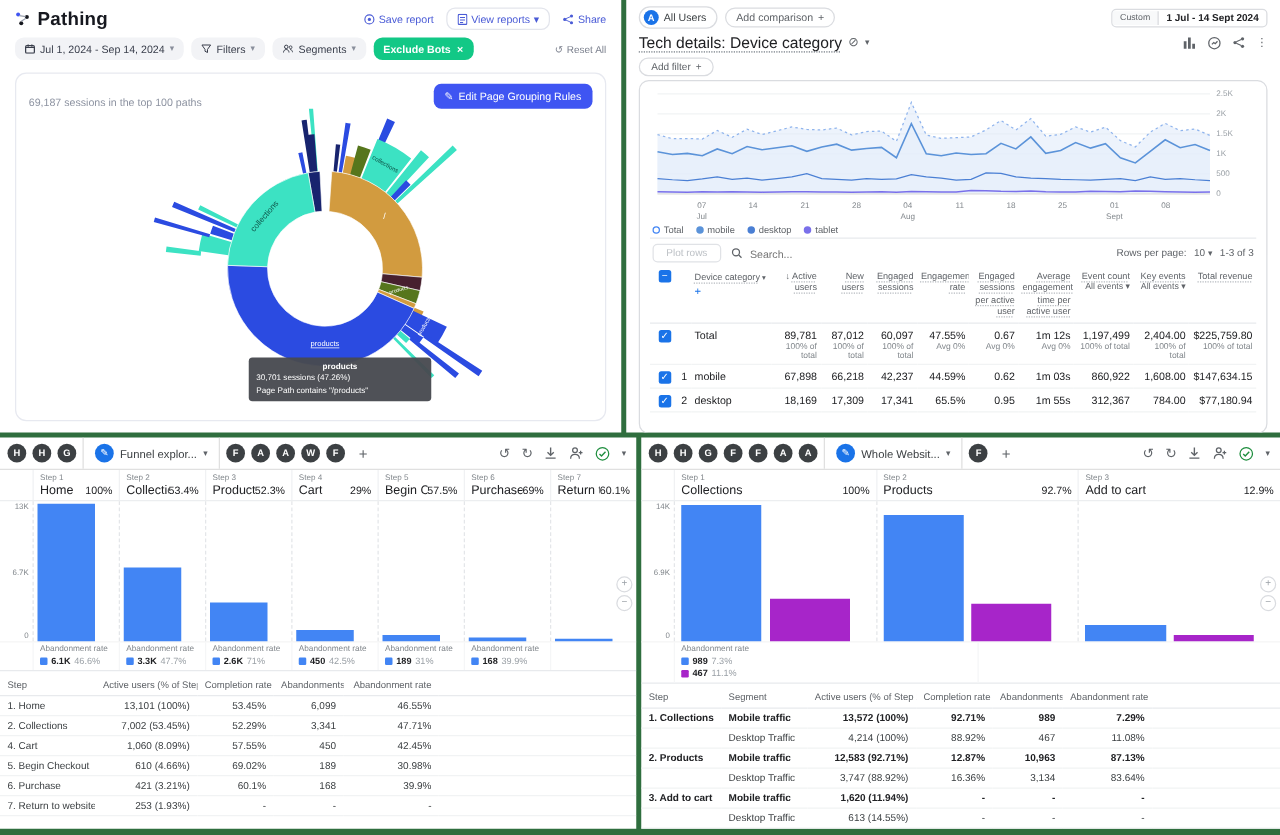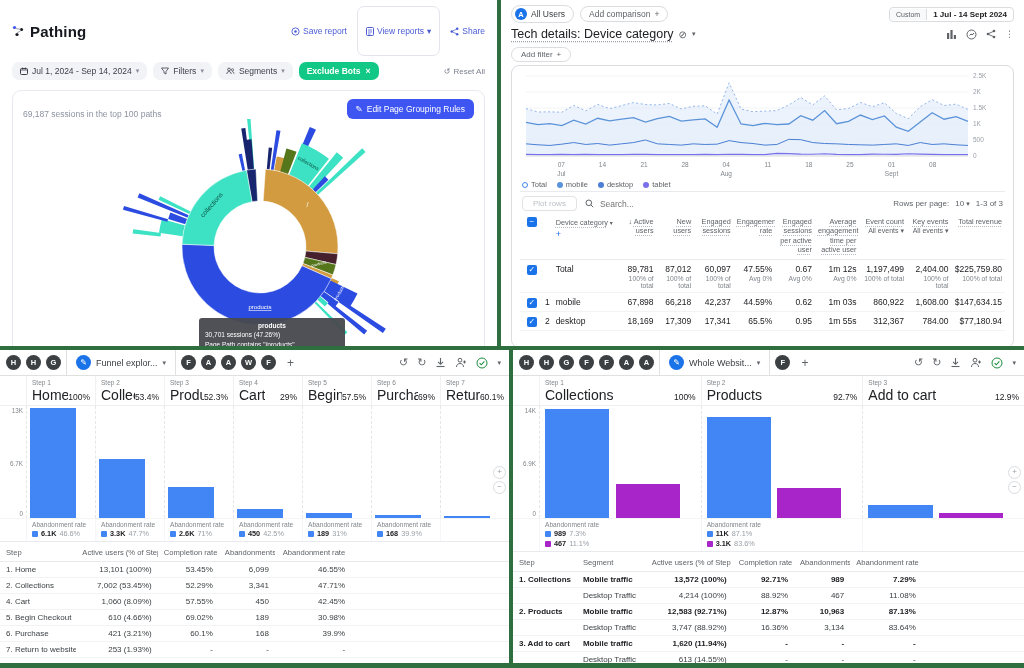--- a/index.html
+++ b/index.html
@@ -11,21 +11,21 @@
   #bl{left:0;top:350px;width:509px;height:313px}
   #br{left:513px;top:350px;width:511px;height:313px}
   .ico{display:inline-flex;align-items:center;justify-content:center;flex:none}
   svg{display:block}
   
   .tl-header{display:flex;justify-content:space-between;align-items:center;padding:6px 12px 2px}
   .tl-title{font-size:15px;font-weight:bold;color:#16181f;letter-spacing:.2px}
   .tl-title-wrap{display:flex;align-items:center;gap:6px}
   .tl-actions{display:flex;align-items:center;gap:10px;font-size:8.5px;color:#4a5bd6}
   .tl-link{display:flex;align-items:center;gap:3px;cursor:pointer}
-  .tl-btn-outline{display:flex;align-items:center;gap:3px;border:1px solid #e3e5ec;border-radius:7px;padding:19px 8px;color:#4a5bd6;background:#fff}
+  .tl-btn-outline{display:flex;align-items:center;gap:3px;border:1px solid #e3e5ec;border-radius:7px;padding:3px 8px;color:#4a5bd6;background:#fff}
   .tl-toolbar{display:flex;justify-content:space-between;align-items:center;padding:4px 12px}
   .tl-pills{display:flex;gap:6px;align-items:center}
   .pill{display:flex;align-items:center;gap:4px;background:#f2f3f6;border-radius:7px;padding:4px 8px;font-size:8.5px;color:#3a3f4c}
   .pill .chev{color:#8a8f9c;font-size:7px}
   .chip-green{display:flex;align-items:center;gap:5px;background:#12c886;border-radius:7px;padding:4px 8px;font-size:8.5px;color:#fff;font-weight:bold}
   .tl-reset{display:flex;align-items:center;gap:3px;font-size:8px;color:#7d828f}
   .tl-card{margin:6px 12px 8px;border:1px solid #e7e9f0;border-radius:9px;height:277px;position:relative;background:#fff}
   .tl-card-head{display:flex;justify-content:space-between;align-items:flex-end;padding:8px 10px 0}
   .tl-sessions{font-size:8.5px;color:#8d93a1}
   .tl-blue-btn{display:flex;align-items:center;gap:4px;background:#3f55f2;border:none;border-radius:6px;color:#fff;font-size:8.5px;padding:5px 9px;font-family:inherit}
@@ -78,21 +78,21 @@
   .activetab{display:flex;align-items:center;gap:5px;height:100%;padding:0 9px;border-left:1px solid #e0e0e0;border-right:1px solid #e0e0e0}
   .pcircle{width:15px;height:15px;border-radius:50%;background:#1a73e8;color:#fff;font-size:8px;display:flex;align-items:center;justify-content:center}
   .activetab .lbl{font-size:9px;color:#3c4043}
   .plusbtn{color:#5f6368;font-size:12px;padding:0 6px}
   .xactions{display:flex;align-items:center;gap:9px;color:#5f6368;font-size:11px}
   .fsteps{display:flex;border-bottom:1px solid #eceef0}
   .fgut{width:26px;flex:none}
   .fcol{flex:1;min-width:0;border-left:1px solid #f0f1f3;padding:3px 5px 2px}
   .fcol .sn{font-size:6.5px;color:#80868b}
   .fcol .nrow{display:flex;justify-content:space-between;align-items:baseline;margin-top:1px}
-  .fcol .nm{font-size:14px;color:#202124;white-space:nowrap;overflow:hidden}
+  .fcol .nm{font-size:10px;color:#202124;white-space:nowrap;overflow:hidden}
   .fcol .pc{font-size:8.5px;color:#202124}
   .fplot{display:flex;position:relative;border-bottom:1px solid #f5f5f5}
   .fgut.y{position:relative;font-size:6.3px;color:#80868b;text-align:right}
   .fgut.y span{position:absolute;right:3px}
   .pcol{flex:1;min-width:0;border-left:1px dashed #e4e6e9;position:relative}
   .bar{position:absolute;bottom:0}
   .fzoom{position:absolute;right:3px;top:54%;display:flex;flex-direction:column;gap:2px}
   .zbtn{width:11px;height:11px;border:1px solid #dadce0;border-radius:50%;color:#9aa0a6;font-size:8px;line-height:9px;text-align:center;background:#fff}
   .faband{display:flex;border-bottom:1px solid #e8eaed}
   .acol{flex:1;min-width:0;border-left:1px solid #f5f6f7;padding:2px 5px 3px}
@@ -844,33 +844,20 @@
           <span class="sq" style="background:#4285f4"></span>
           <b>989</b>
           <span>7.3%</span>
         </div>
         <div class="aline">
           <span class="sq" style="background:#a725c9"></span>
           <b>467</b>
           <span>11.1%</span>
         </div>
       </div>
-      <div class="acol">
-        <div class="alab">Abandonment rate</div>
-        <div class="aline">
-          <span class="sq" style="background:#4285f4"></span>
-          <b>11K</b>
-          <span>87.1%</span>
-        </div>
-        <div class="aline">
-          <span class="sq" style="background:#a725c9"></span>
-          <b>3.1K</b>
-          <span>83.6%</span>
-        </div>
-      </div>
       <div class="acol"></div>
     </div>
   <table class="fx" id="br-table">
       <colgroup>
         <col style="width: 12.5%;">
         <col style="width: 13.5%;">
         <col style="width: 17%;">
         <col style="width: 12%;">
         <col style="width: 11%;">
         <col style="width: 14%;">

